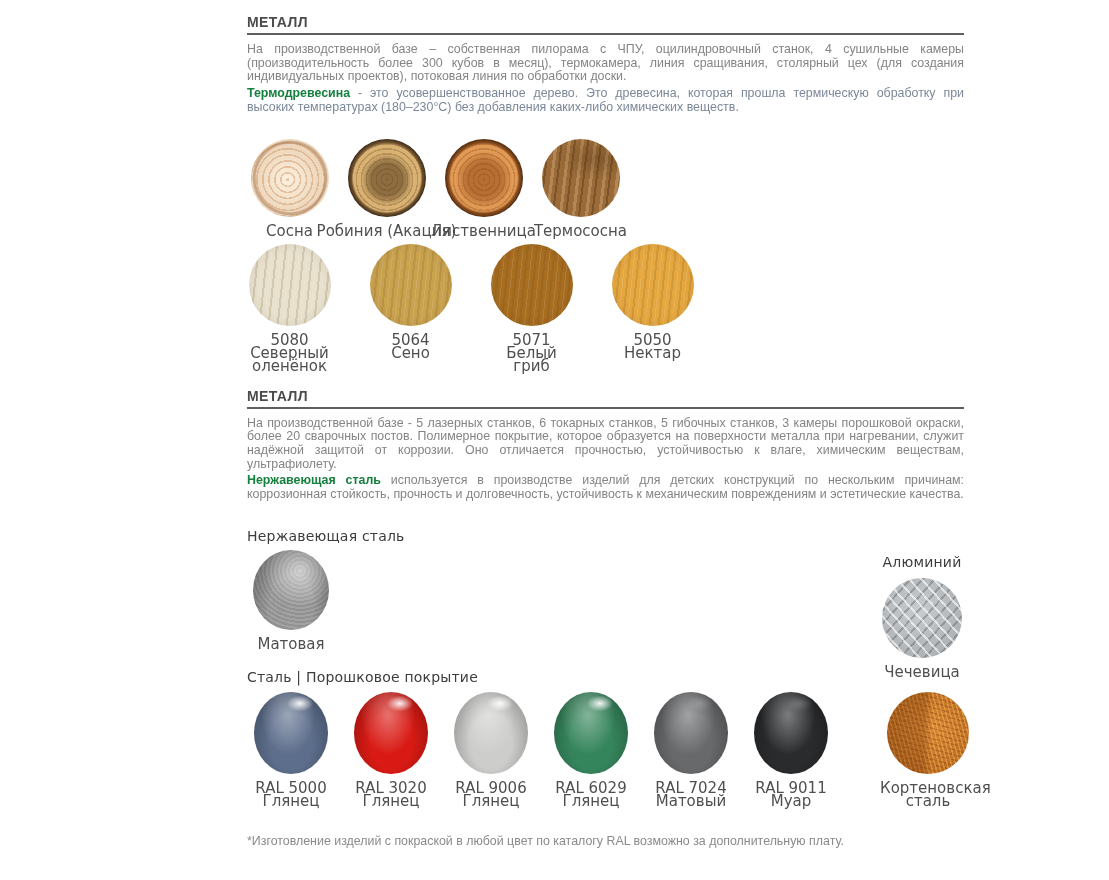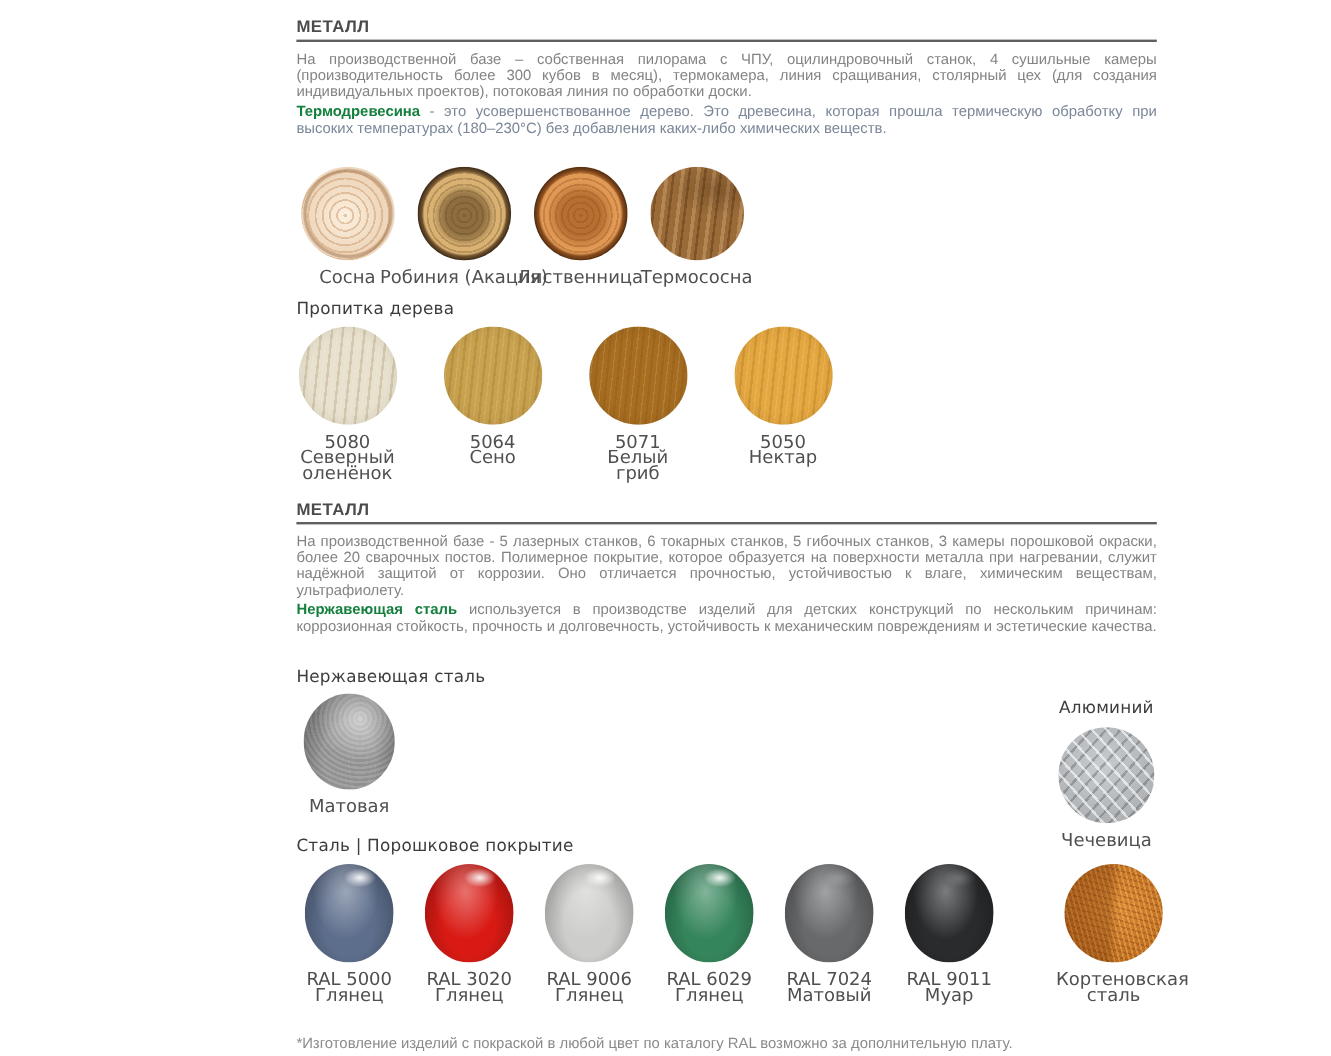--- a/index.html
+++ b/index.html
@@ -135,21 +135,20 @@
         <div class="sw-item">
           <div class="circle wood tex-larch" style="--c: #e09a55;"></div>
           <div class="sw-label">Лиственница</div>
         </div>
         <div class="sw-item">
           <div class="circle wood tex-thermo" style="--c: #9a6b38;"></div>
           <div class="sw-label">Термососна</div>
         </div>
       </div>
 
-      <h3 class="sub-title t-imp">Пропитка дерева</h3>
 
       <div class="sw-row row-imp">
         <div class="sw-item">
           <div class="circle imp" style="--c: #e7e1cd;"></div>
           <div class="sw-label wrap">
               <div>5080</div>
               <div>Северный оленёнок</div>
             </div>
         </div>
         <div class="sw-item">

